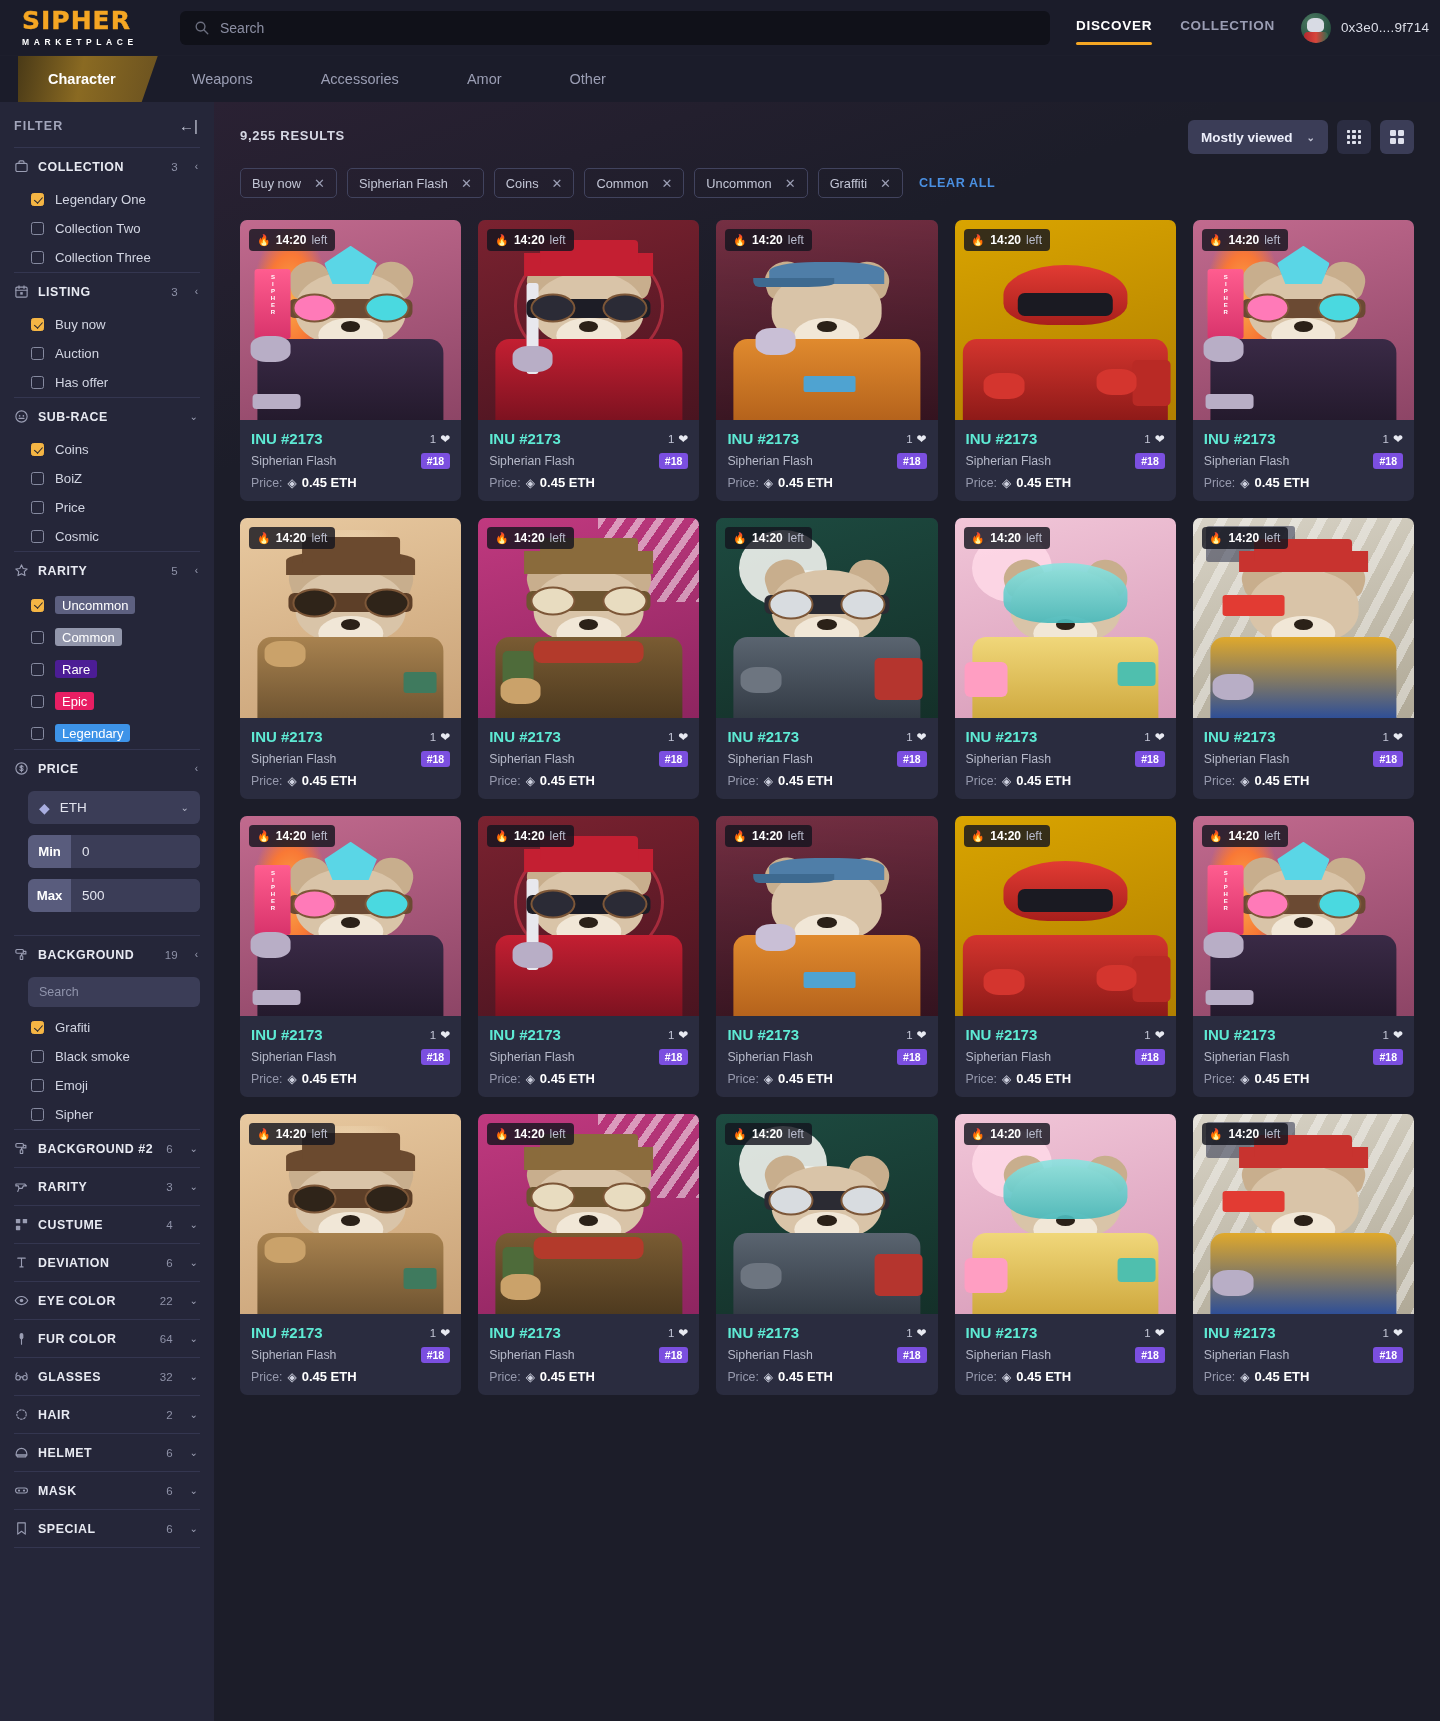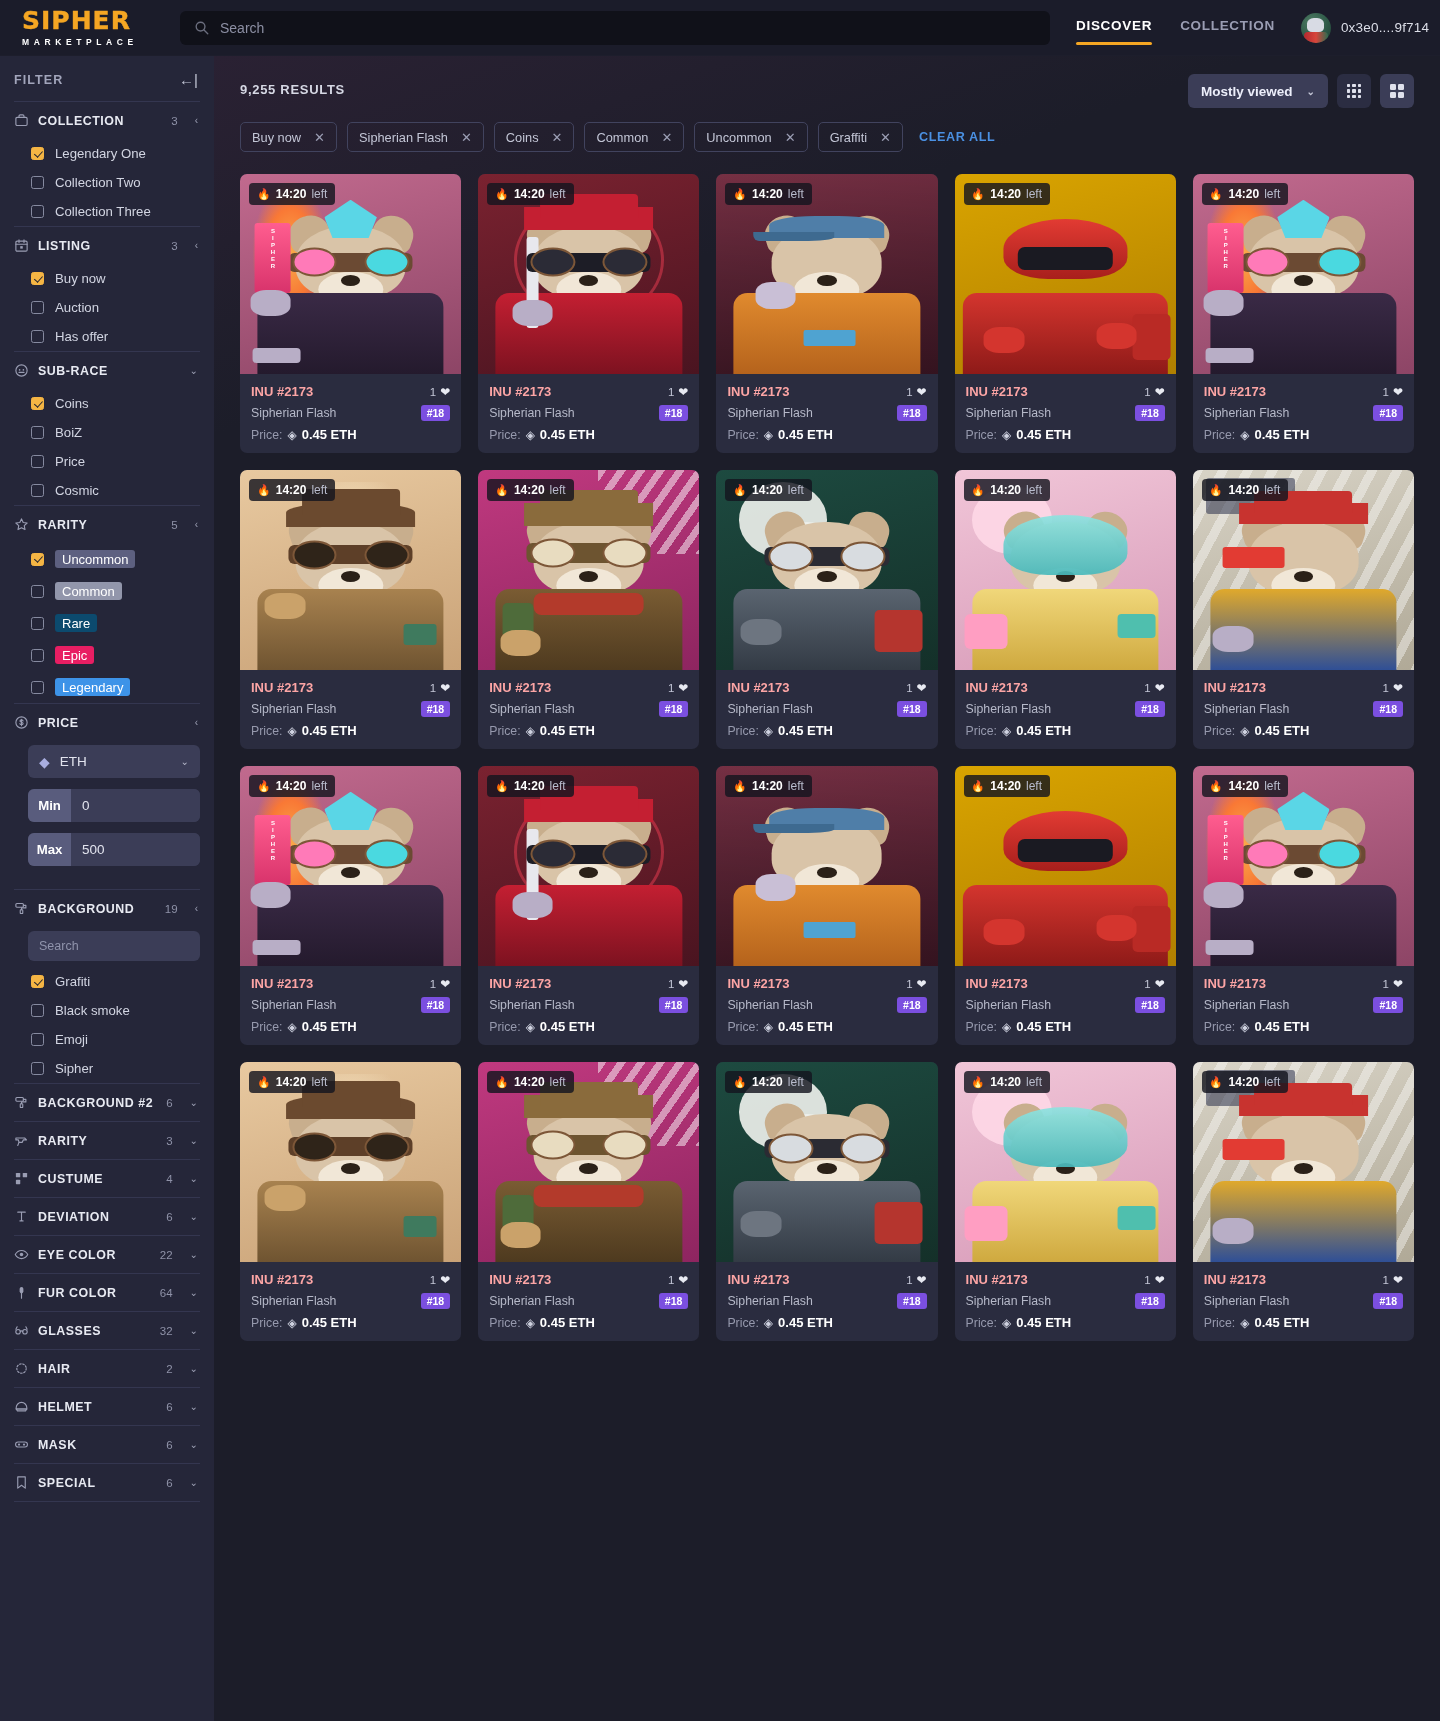--- a/index.html
+++ b/index.html
@@ -189,21 +189,21 @@
   .timer {
     position: absolute; left: 9px; top: 9px; height: 22px; z-index: 3;
     background: rgba(20,21,30,.82); border-radius: 4px;
     display: flex; align-items: center; gap: 5px; padding: 0 8px;
     font-size: 12px; color: #ffffff; font-weight: 700;
   }
   .timer .left { color: #b9bccd; font-weight: 400; }
   .flame { font-size: 11px; }
   .card-info { padding: 10px 11px 11px 11px; }
   .ci-row1 { display: flex; align-items: center; }
-  .ci-name { font-size: 13px; font-weight: 700; color: #fca5a5; }
+  .ci-name { font-size: 15px; font-weight: 700; color: #5eead4; }
   .ci-likes { margin-left: auto; display: flex; align-items: center; gap: 4px; font-size: 11.5px; color: #c3c6d6; }
   .heart { color: #e8eaf2; font-size: 12px; }
   .ci-row2 { display: flex; align-items: center; margin-top: 6px; }
   .ci-coll { font-size: 12.3px; color: #b6b9c9; }
   .ci-badge {
     margin-left: auto; background: #7b4fe0; color: #fff; font-size: 10.5px; font-weight: 700;
     border-radius: 3px; padding: 2px 6px;
   }
   .ci-row3 { display: flex; align-items: center; gap: 5px; margin-top: 6px; }
   .ci-plabel { font-size: 12.3px; color: #9699ad; }
@@ -275,20 +275,27 @@
     <div class="nav">
       <div class="nav-item active">DISCOVER</div>
       <div class="nav-item">COLLECTION</div>
     </div>
     <div class="wallet">
       <div class="avatar"></div>
       <div class="wallet-addr">0x3e0....9f714</div>
     </div>
   </div>
 
+  <div class="cats">
+    <div class="cat active">Character</div>
+    <div class="cat">Weapons</div>
+    <div class="cat">Accessories</div>
+    <div class="cat">Amor</div>
+    <div class="cat">Other</div>
+  </div>
 
   <div class="body">
 
     <div class="sidebar">
       <div class="filter-head">
         <div class="filter-title">FILTER</div>
         <div class="collapse-btn">←|</div>
       </div>
       <div class="fdiv"></div>
       <div id="sidebar-sections"><div class="fsec-head">
@@ -355,21 +362,21 @@
             <span class="fsec-count">5</span>
             <span class="fsec-arrow">‹</span>
           </div><div class="opt">
             <span class="cb on"></span>
             <span class="opt-label"><span class="rarity-tag" style="background:#5d6080">Uncommon</span></span>
           </div><div class="opt">
             <span class="cb"></span>
             <span class="opt-label"><span class="rarity-tag" style="background:#9296ab">Common</span></span>
           </div><div class="opt">
             <span class="cb"></span>
-            <span class="opt-label"><span class="rarity-tag" style="background:#0c4a6e">Rare</span></span>
+            <span class="opt-label"><span class="rarity-tag" style="background:#4c1d95">Rare</span></span>
           </div><div class="opt">
             <span class="cb"></span>
             <span class="opt-label"><span class="rarity-tag" style="background:#e81e63">Epic</span></span>
           </div><div class="opt">
             <span class="cb"></span>
             <span class="opt-label"><span class="rarity-tag" style="background:#3d93e8">Legendary</span></span>
           </div><div class="fdiv"></div><div class="fsec-head">
             <svg class="fsec-icon" viewBox="0 0 24 24">
               <circle cx="12" cy="12" r="9" fill="none" stroke="#9a9db3" stroke-width="1.8" stroke-linecap="round" stroke-linejoin="round"></circle>
               <path d="M12 7v10M14.5 9.5c0-1.2-1.1-1.8-2.5-1.8s-2.5.7-2.5 1.9 1.2 1.6 2.5 1.9 2.6.7 2.6 2-1.2 1.9-2.6 1.9-2.6-.7-2.6-1.9" fill="none" stroke="#9a9db3" stroke-width="1.8" stroke-linecap="round" stroke-linejoin="round"></path>

